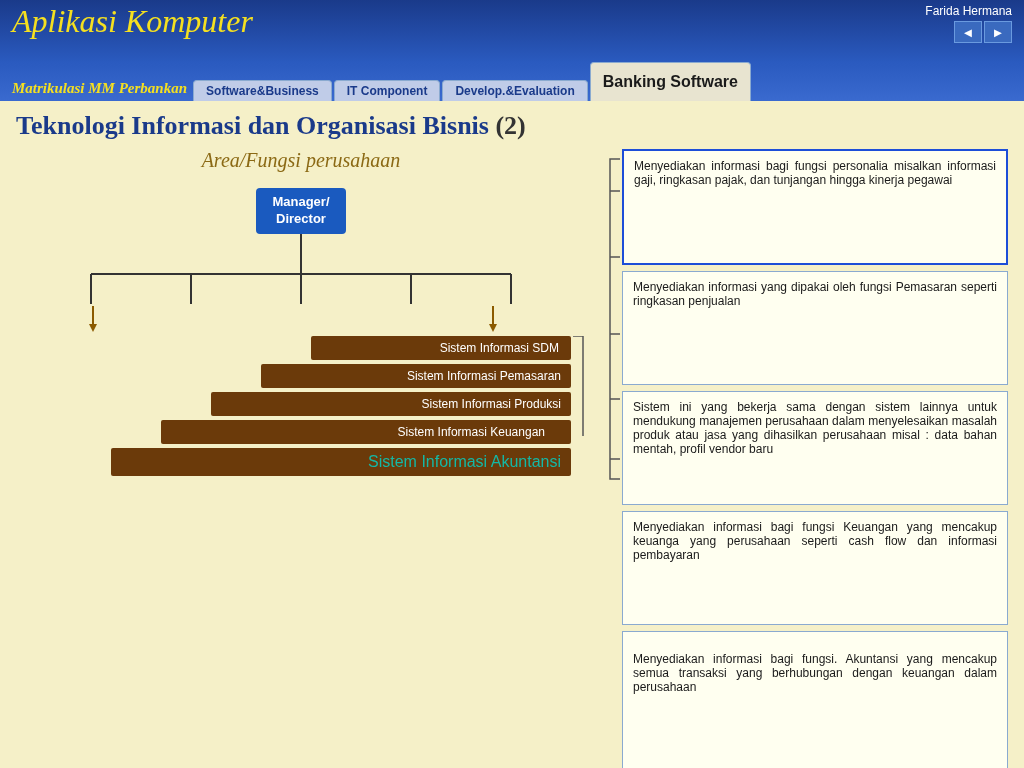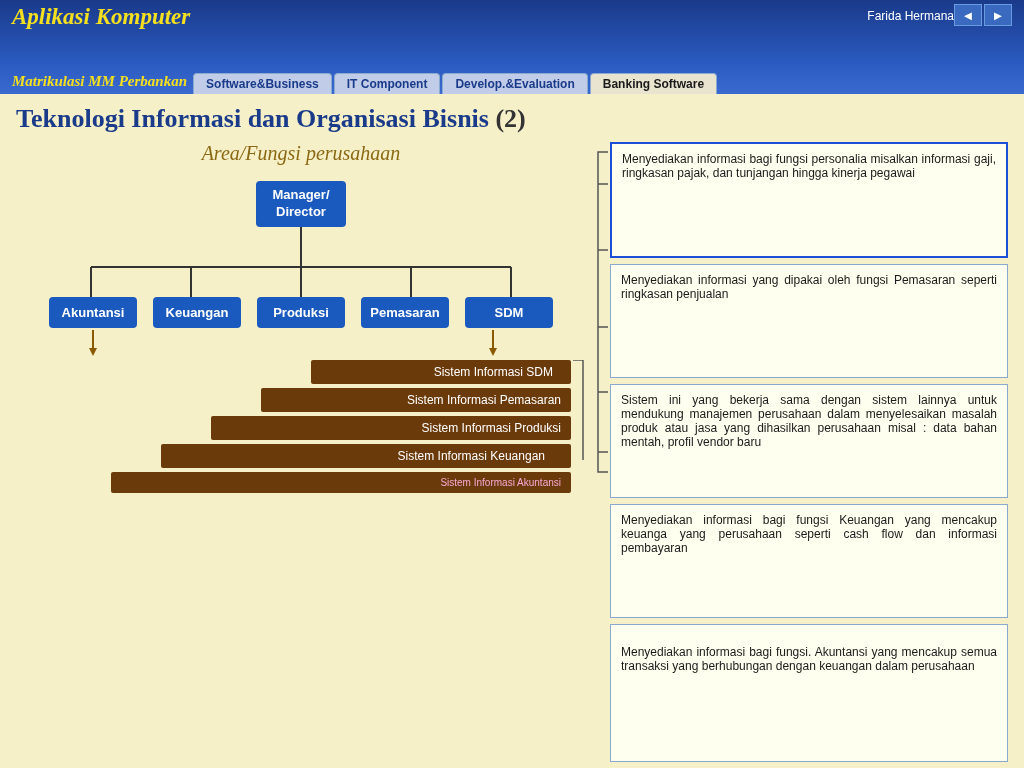--- a/index.html
+++ b/index.html
@@ -19,48 +19,48 @@
       display: flex;
       flex-direction: column;
     }
   </style>
 </head>
 <body>
 
 <div id="header-wrapper">
   <div style="background: linear-gradient(to bottom, #1a3a8a, #2a5abf); padding: 4px 12px 0 12px; display: flex; justify-content: space-between; align-items: flex-start; min-height: 62px;">
     <div style="display:flex; flex-direction:column; justify-content: flex-start;">
-      <div style="font-size:23px; font-style:italic; font-weight:bold; color:#f5e020; line-height:1.1; font-family:'Times New Roman', serif;">Aplikasi Komputer</div>
+      <div style="font-size:32px; font-style:italic; font-weight:normal; color:#f5e020; line-height:1.1; font-family:'Times New Roman', serif;">Aplikasi Komputer</div>
     </div>
-    <div style="display:flex; flex-direction:row; align-items: flex-end;">
+    <div style="display:flex; flex-direction:column; align-items: flex-end;">
       <div style="color:white; font-size:12px; margin-bottom:3px;">Farida Hermana</div>
       <div style="display:flex; gap:2px;">
         <div style="background:#3a6abf; border:1px solid #6a9adf; color:white; width:28px; height:22px; display:flex; align-items:center; justify-content:center; cursor:pointer; font-size:13px;">◄</div>
         <div style="background:#3a6abf; border:1px solid #6a9adf; color:white; width:28px; height:22px; display:flex; align-items:center; justify-content:center; cursor:pointer; font-size:13px;">►</div>
       </div>
     </div>
   </div>
 
   <div style="background: linear-gradient(to bottom, #2a5abf, #3a6acf); display:flex; align-items: flex-end; padding: 0 12px; min-height: 32px;">
     <div style="font-size:15px; font-style:italic; color:#f5e020; font-weight:bold; padding-bottom:4px; margin-right:6px; font-family:'Times New Roman', serif;">Matrikulasi MM Perbankan</div>
     <div style="display:flex; align-items:flex-end; gap:2px;">
       <div style="background:#c0cce8; border:1px solid #8aaad0; border-bottom:none; padding:3px 12px; font-size:12px; font-weight:bold; color:#1a3a8a; cursor:pointer; border-radius:4px 4px 0 0;">Software&amp;Business</div>
       <div style="background:#c0cce8; border:1px solid #8aaad0; border-bottom:none; padding:3px 12px; font-size:12px; font-weight:bold; color:#1a3a8a; cursor:pointer; border-radius:4px 4px 0 0;">IT Component</div>
       <div style="background:#c0cce8; border:1px solid #8aaad0; border-bottom:none; padding:3px 12px; font-size:12px; font-weight:bold; color:#1a3a8a; cursor:pointer; border-radius:4px 4px 0 0;">Develop.&amp;Evaluation</div>
-      <div style="background:#e8e4d0; border:1px solid #8aaad0; border-bottom:none; padding:3px 12px; font-size:12px; font-weight:bold; color:#1a1a1a; cursor:pointer; border-radius:4px 4px 0 0;text-align:center;">Banking Software</div>
+      <div style="background:#e8e4d0; border:1px solid #8aaad0; border-bottom:none; padding:10px 12px; font-size:16px; font-weight:bold; color:#1a1a1a; cursor:pointer; border-radius:4px 4px 0 0;text-align:center;">Banking Software</div>
     </div>
   </div>
 </div>
 
 <div id="main" style="background:#f5f0c8; padding:10px 16px 6px 16px; height:calc(768px - 94px); display:flex; flex-direction:column;">
   <div style="font-size:26px; font-weight:bold; color:#1a3a8a; margin-bottom:8px; font-family:'Times New Roman', serif;">
     <span>Teknologi Informasi dan Organisasi Bisnis </span><span style="color:#333;">(2)</span>
   </div>
 
-  <div style="display:flex; flex:1; gap:4px;">
+  <div style="display:flex; flex:1; gap:16px;">
 
     <div style="flex: 0 0 570px; position:relative;">
       <div style="font-size:20px; font-style:italic; color:#8b6914; text-align:center; margin-bottom:12px; font-family:'Times New Roman', serif;">Area/Fungsi perusahaan</div>
 
       <div style="position:relative; width:540px; margin:2px auto;">
 
         <svg width="540" height="180" style="position:absolute; top:0; left:0; pointer-events:none; z-index:1;">
 
           <line x1="270" y1="50" x2="270" y2="90" stroke="#333" stroke-width="2"></line>
 
@@ -74,51 +74,44 @@
         </svg>
 
         <div style="display:flex; justify-content:center; position:relative; z-index:2; padding-top:4px;">
           <div style="background:#1a5abf; color:white; border-radius:4px; font-size:13px; font-weight:bold; text-align:center; padding:6px 8px; width:90px; line-height:1.3;">
             <span>Manager/<br>Director</span>
           </div>
         </div>
 
         <div style="height:70px;"></div>
 
-        <div style="display:flex; justify-content:space-between; padding:0 18px; position:relative; z-index:2;">
-          <div style="background:#1a5abf; color:white; border-radius:4px; font-size:13px; font-weight:bold; text-align:center; padding:8px 6px; width:88px;">Akuntansi</div>
-          <div style="background:#1a5abf; color:white; border-radius:4px; font-size:13px; font-weight:bold; text-align:center; padding:8px 6px; width:88px;">Keuangan</div>
-          <div style="background:#1a5abf; color:white; border-radius:4px; font-size:13px; font-weight:bold; text-align:center; padding:8px 6px; width:88px;">Produksi</div>
-          <div style="background:#1a5abf; color:white; border-radius:4px; font-size:13px; font-weight:bold; text-align:center; padding:8px 6px; width:88px;">Pemasaran</div>
-          <div style="background:#1a5abf; color:white; border-radius:4px; font-size:13px; font-weight:bold; text-align:center; padding:8px 6px; width:88px;">SDM</div>
-        </div>
       </div>
 
       <div style="width:540px; margin:0 auto; position:relative; height:30px;">
         <svg width="540" height="30" style="position:absolute; top:0; left:0;">
 
           <line x1="62" y1="0" x2="62" y2="22" stroke="#8b5a00" stroke-width="2"></line>
           <polygon points="62,26 58,18 66,18" fill="#8b5a00"></polygon>
 
           <line x1="462" y1="0" x2="462" y2="22" stroke="#8b5a00" stroke-width="2"></line>
           <polygon points="462,26 458,18 466,18" fill="#8b5a00"></polygon>
         </svg>
       </div>
 
       <div style="width:540px; margin:0 auto; display:flex; flex-direction:column; gap:4px; position:relative;">
 
         <svg style="position:absolute; right:-14px; top:0; bottom:0; width:14px; height:100%;" preserveAspectRatio="none">
           <path d="M2,0 L12,0 L12,100% L2,100%" fill="none" stroke="#555" stroke-width="1.5"></path>
         </svg>
 
-        <div style="background:#6b3a0a; color:white; font-size:12px; padding:5px 18px; text-align:right; border-radius:2px; margin-left:280px;">Sistem Informasi SDM</div>
+        <div style="background:#6b3a0a; color:white; font-size:12px; padding:5px 12px; text-align:right; border-radius:2px; margin-left:280px;">Sistem Informasi SDM</div>
         <div style="background:#6b3a0a; color:white; font-size:12px; padding:5px 10px; text-align:right; border-radius:2px; margin-left:230px;">Sistem Informasi Pemasaran</div>
         <div style="background:#6b3a0a; color:white; font-size:12px; padding:5px 10px; text-align:right; border-radius:2px; margin-left:180px;">Sistem Informasi Produksi</div>
         <div style="background:#6b3a0a; color:white; font-size:12px; padding:5px 26px; text-align:right; border-radius:2px; margin-left:130px;">Sistem Informasi Keuangan</div>
-        <div style="background:#6b3a0a; color:#f9a8d4; font-size:10px; padding:5px 10px; text-align:right; border-radius:2px; margin-left:80px;">Sistem Informasi Akuntansi</div>
+        <div style="background:#6b3a0a; color:#14b8a6; font-size:16px; padding:5px 10px; text-align:right; border-radius:2px; margin-left:80px;">Sistem Informasi Akuntansi</div>
       </div>
     </div>
 
     <div style="flex:1; display:flex; position:relative;">
 
       <svg width="20" height="100%" style="flex-shrink:0; min-height:340px;">
         <path d="M18,10 L8,10 L8,330 L18,330" fill="none" stroke="#555" stroke-width="1.5"></path>
 
         <line x1="8" y1="42" x2="18" y2="42" stroke="#555" stroke-width="1.5"></line>
         <line x1="8" y1="108" x2="18" y2="108" stroke="#555" stroke-width="1.5"></line>

